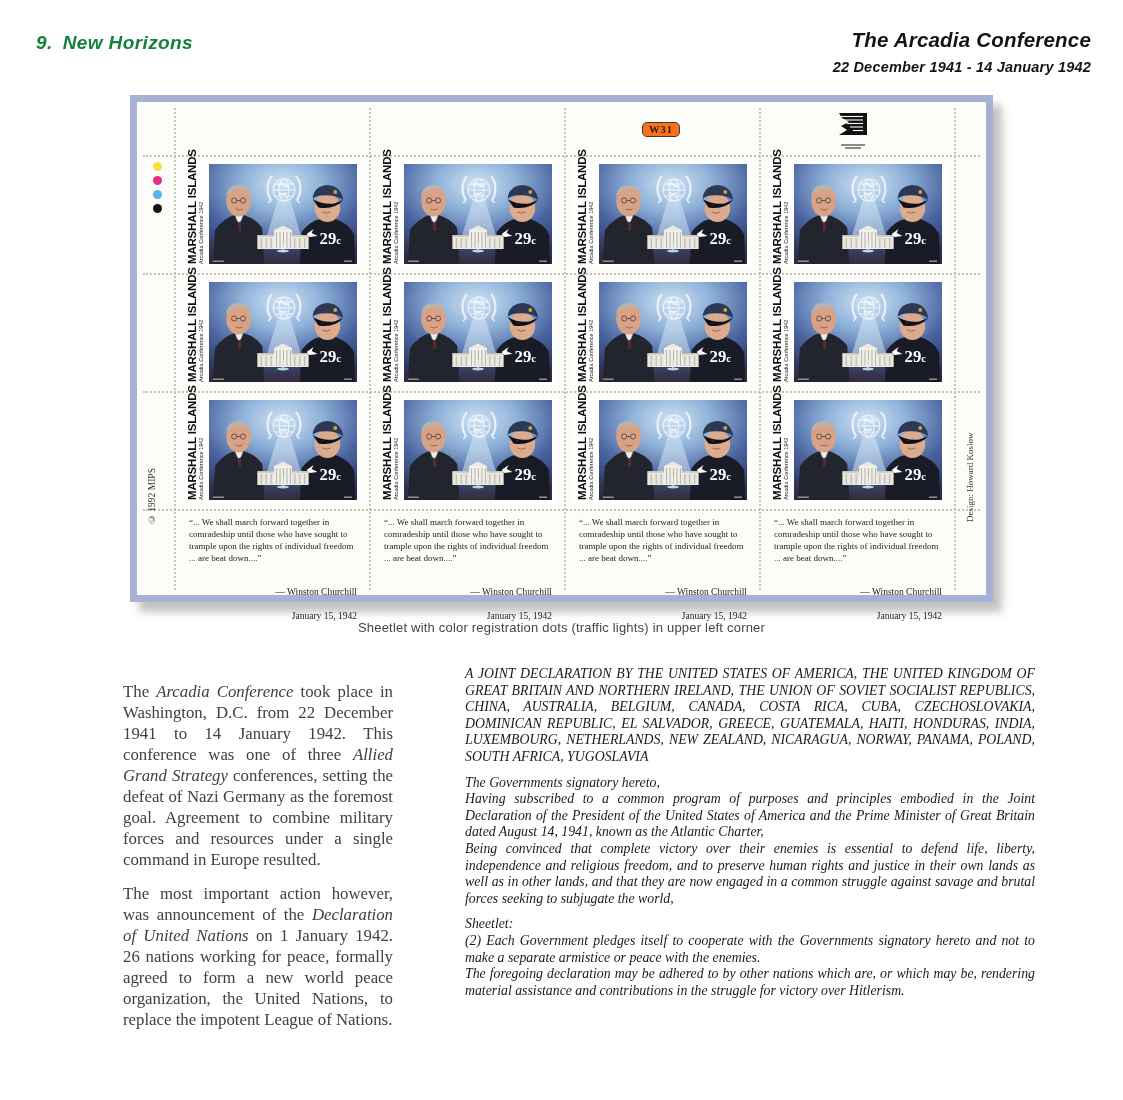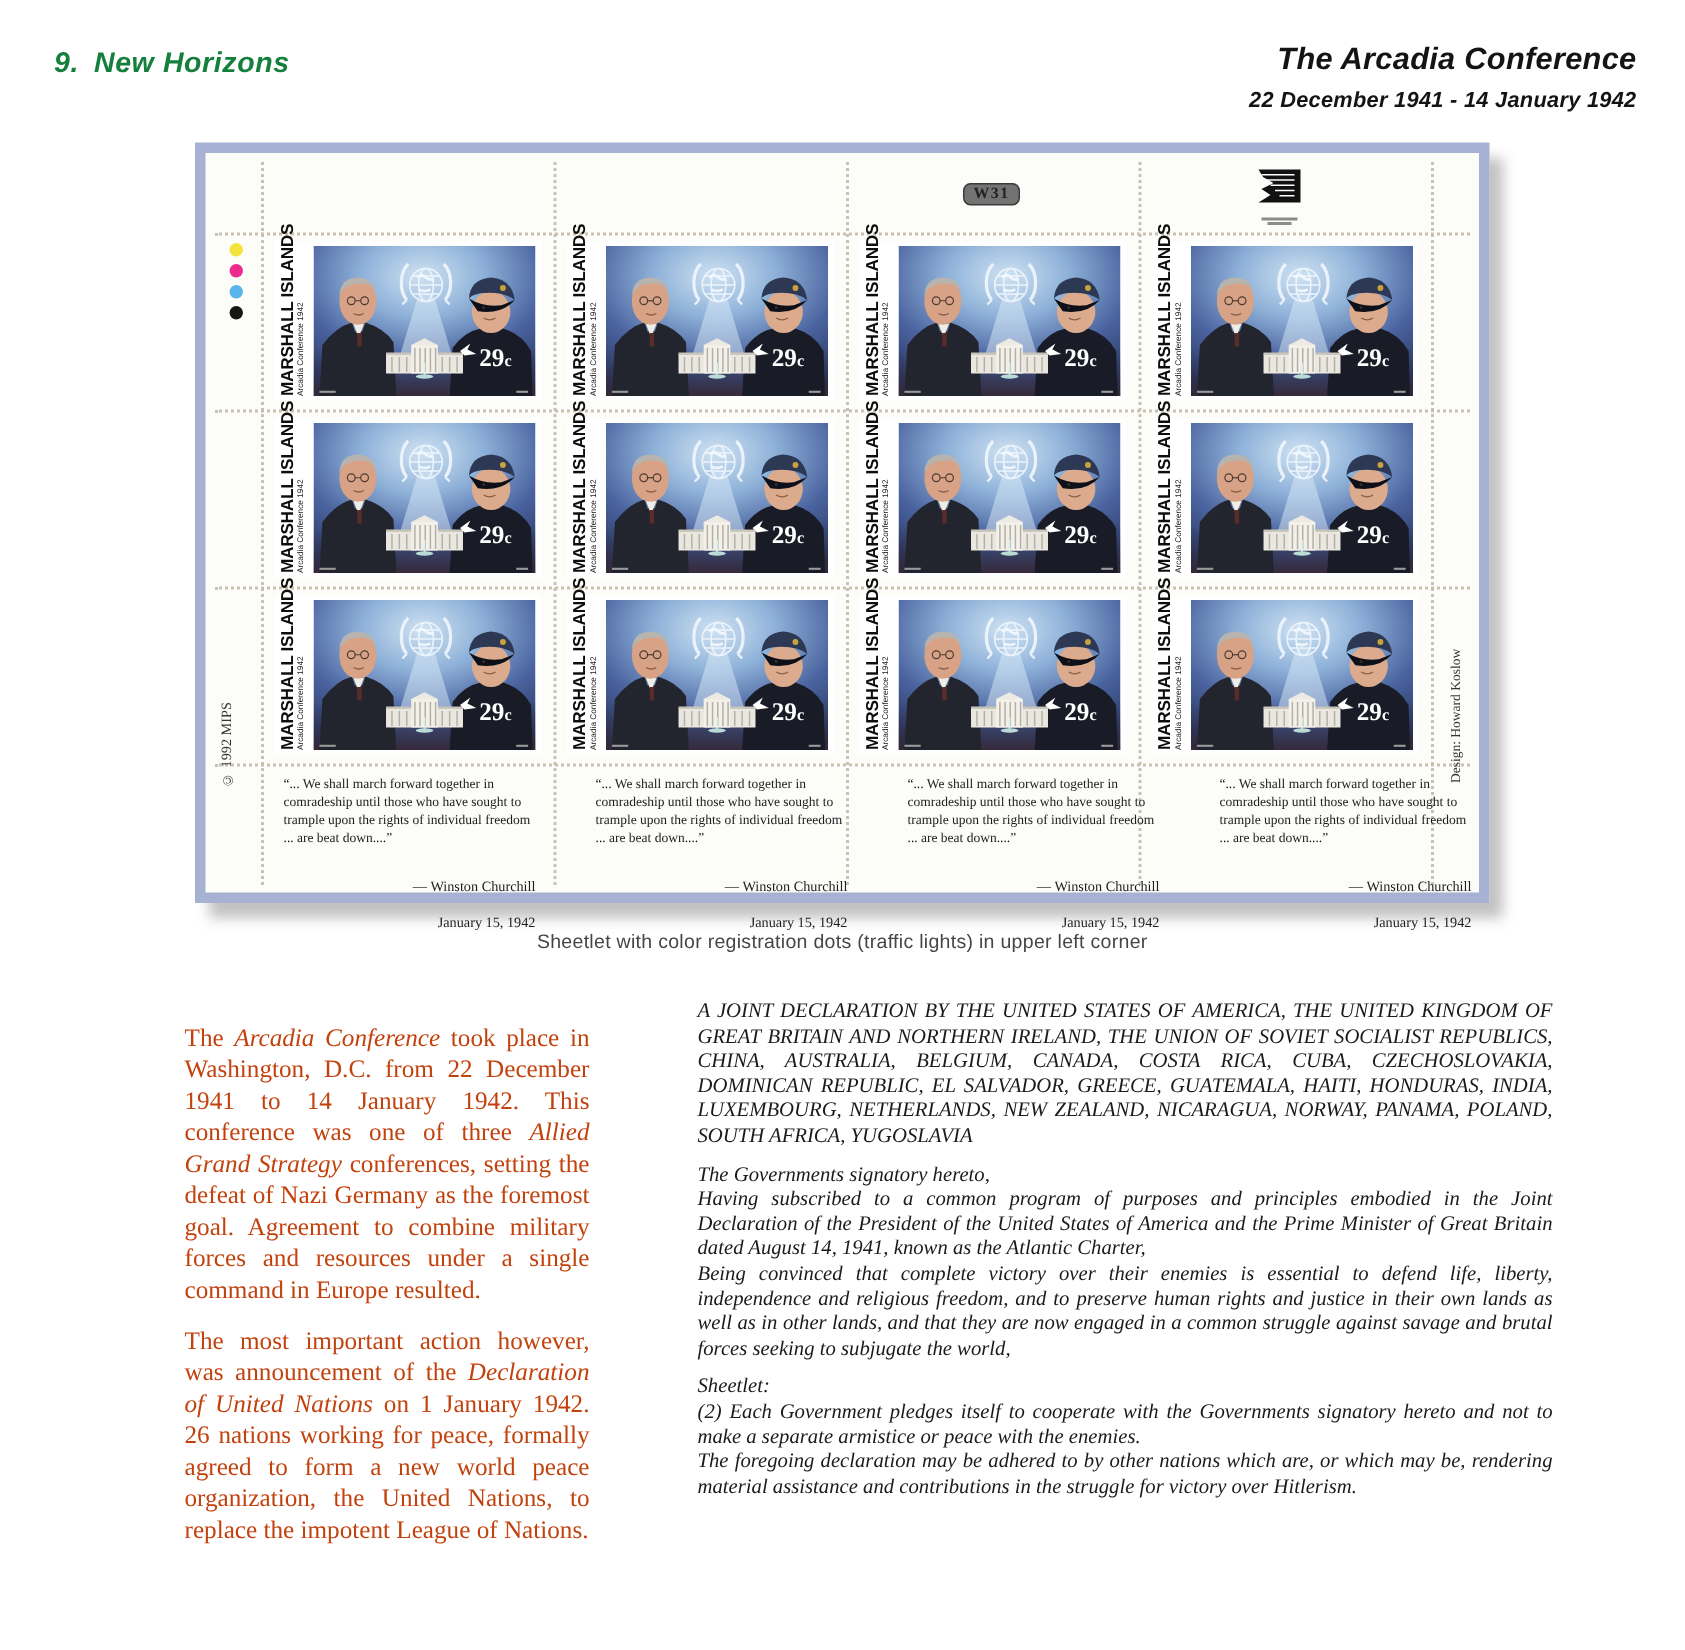--- a/index.html
+++ b/index.html
@@ -21,21 +21,21 @@
   .sheet{position:absolute;inset:0;}
 
   .perf-v{position:absolute;top:6px;height:482px;width:0;border-left:2px dotted #c4bcab;opacity:.9;}
   .perf-h{position:absolute;left:6px;width:837px;height:0;border-top:2px dotted #c4bcab;opacity:.9;}
 
   .reg-dots{position:absolute;left:16px;top:60px;display:flex;flex-direction:column;gap:5px;}
   .reg-dot{width:9px;height:9px;border-radius:50%;}
 
   .plate-box{position:absolute;left:505px;top:20px;border:1.5px solid #3a3a3a;border-radius:5px;
              padding:1px 6px;font-family:"Liberation Serif",serif;font-weight:bold;font-size:10.5px;
-             letter-spacing:1px;color:#222;background:#737373;}
+             letter-spacing:1px;color:#222;background:#f97316;}
 
   .printer-logo{position:absolute;left:700px;top:10px;width:32px;text-align:center;}
   .printer-logo .micro{height:2px;background:#8b8b8b;margin:1.5px 4px 0 4px;}
 
   .v-label{position:absolute;writing-mode:vertical-rl;transform:rotate(180deg);
            font-family:"Liberation Serif",serif;font-size:9.5px;color:#333;white-space:nowrap;}
   .copyright{left:10px;top:330px;height:92px;}
   .designer{left:828px;top:316px;height:104px;font-size:9px;}
 
   .stamp-grid{position:absolute;left:37px;top:53px;width:780px;height:354px;
@@ -43,35 +43,35 @@
   .stamp-cell{display:flex;align-items:center;justify-content:center;}
   .stamp{width:178px;height:106px;background:#ffffff;display:flex;padding:3px 4px;box-sizing:border-box;}
   .stamp-side{display:flex;flex-direction:row;align-items:stretch;width:22px;flex:0 0 22px;}
   .vtext{writing-mode:vertical-rl;transform:rotate(180deg);white-space:nowrap;height:100%;}
   .country{font-weight:bold;font-size:11.5px;line-height:1;letter-spacing:-.2px;color:#0d0d0d;}
   .series{font-size:5.5px;line-height:1;color:#222;margin-left:1px;}
   .stamp-pic{position:relative;flex:1;}
   .stamp-pic svg{display:block;width:100%;height:100%;}
 
   .quote-row{position:absolute;left:37px;top:407px;width:780px;height:86px;
-             display:grid;grid-template-columns:repeat(4,195px);gap:13px;}
+             display:grid;grid-template-columns:repeat(4,195px);}
   .quote-cell{box-sizing:border-box;padding:8px 10px 0 15px;font-family:"Liberation Serif",serif;
               color:#1d1d1d;}
   .q{margin:0;font-size:9px;line-height:1.33;text-align:left;}
   .qa{margin:22px 2px 0 0;font-size:9.5px;text-align:right;}
   .qd{margin:14px 2px 0 0;font-size:9.5px;text-align:right;}
 
   
   .caption{position:absolute;left:0;top:620px;width:1123px;text-align:center;
            font-size:13px;color:#454545;letter-spacing:.2px;}
 
   
   .col-left{position:absolute;left:123px;top:681px;width:270px;
             font-family:"Liberation Serif",serif;font-size:16.8px;line-height:21px;
-            text-align:justify;color:#c2410c;}
+            text-align:justify;color:#404040;}
   .col-left p{margin:0 0 13px 0;}
   .col-left i{font-style:italic;}
 
   .col-right{position:absolute;left:465px;top:666px;width:570px;
              font-family:"Liberation Serif",serif;font-style:italic;font-size:13.8px;
              line-height:16.6px;text-align:justify;color:#1a1a1a;}
   .col-right p{margin:0;}
   .col-right p.gap{margin-top:9px;}
 </style>
 </head>

